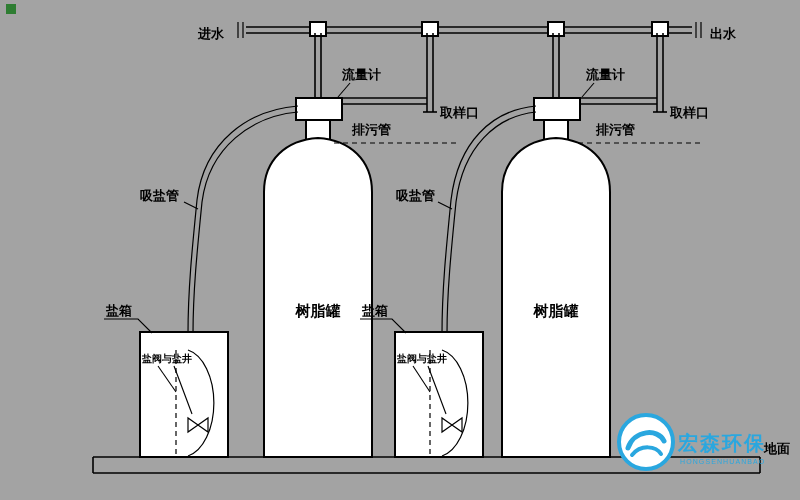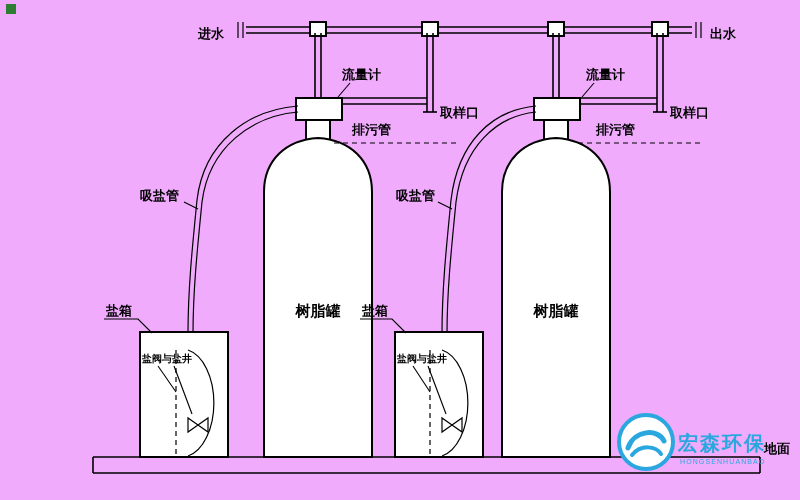--- a/index.html
+++ b/index.html
@@ -1,16 +1,16 @@
 <!DOCTYPE html>
 <html><head>
 <meta charset="utf-8">
 <style>
   html,body{margin:0;padding:0;background:#ffffff;}
-  #stage{position:relative;width:800px;height:500px;background:#f0abfc;overflow:hidden;
+  #stage{position:relative;width:800px;height:500px;background:#a3a3a3;overflow:hidden;
          font-family:"Liberation Sans","DejaVu Sans",sans-serif;}
   svg{display:block;}
   .pipe{stroke:#000;stroke-width:1.6;fill:none;}
   .thin{stroke:#000;stroke-width:1.2;fill:none;}
   .outline{stroke:#000;stroke-width:2;fill:#ffffff;}
   .dashed{stroke:#000;stroke-width:1.2;fill:none;stroke-dasharray:5 4;}
   .leader{stroke:#000;stroke-width:1.1;fill:none;}
   .lbl{font-weight:bold;font-size:13px;fill:#000;}
   .lbl-lg{font-weight:bold;font-size:15px;fill:#000;}
   .lbl-sm{font-weight:bold;font-size:10px;fill:#000;}

